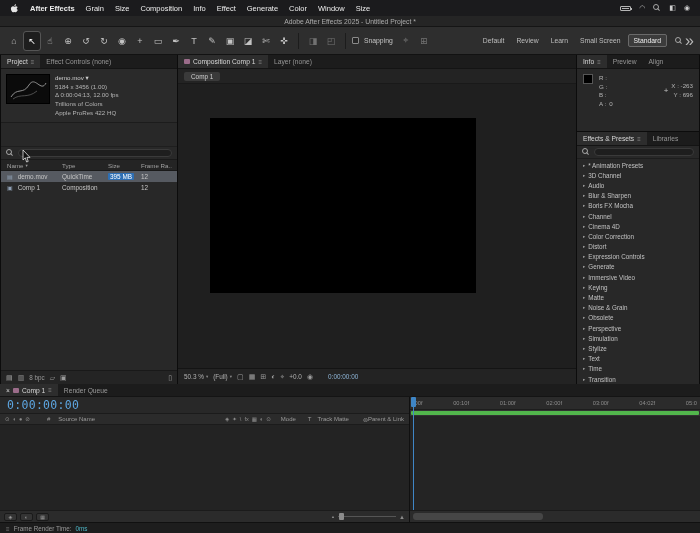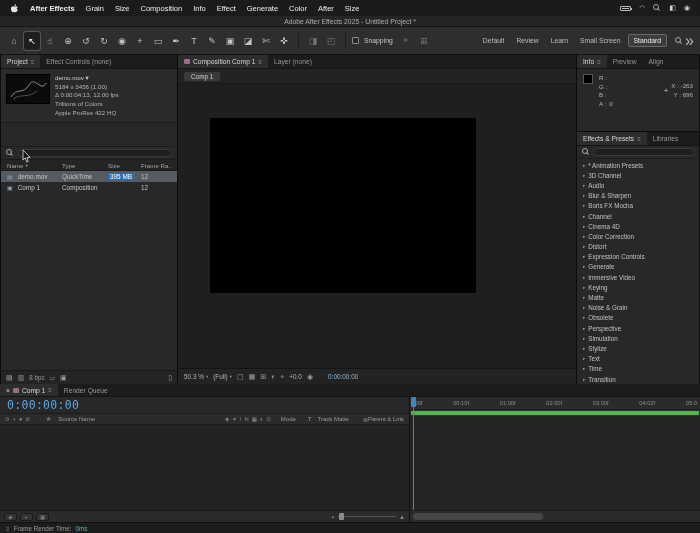--- a/index.html
+++ b/index.html
@@ -119,21 +119,21 @@
       <path fill="#e6e6e6" d="M7.5 6.3c0-1.2 1-1.8 1-1.8s-.6-.9-1.8-.9c-.7 0-1.2.4-1.6.4-.4 0-1-.4-1.7-.4C2 3.6 1 4.7 1 6.4c0 1.8 1.3 3.9 2.3 3.9.5 0 .8-.3 1.5-.3s1 .3 1.5.3c1 0 2.2-2 2.4-2.9-.1 0-1.2-.4-1.2-1.1zM6.3 2.7c.5-.6.4-1.5.4-1.5s-.9.1-1.4.7c-.5.5-.4 1.4-.4 1.4s.9 0 1.4-.6z"></path>
     </svg>
   <span class="app">After Effects</span>
   <span>Grain</span>
   <span>Size</span>
   <span>Composition</span>
   <span>Info</span>
   <span>Effect</span>
   <span>Generate</span>
   <span>Color</span>
-  <span>After</span>
+  <span>Window</span>
   <span>Size</span>
   <span class="mac-right">
     <span class="batt"></span>
     <span>◠</span>
     <span class="mag"></span>
     <span>◧</span>
     <span>◉</span>
   </span>
 </div>
 

